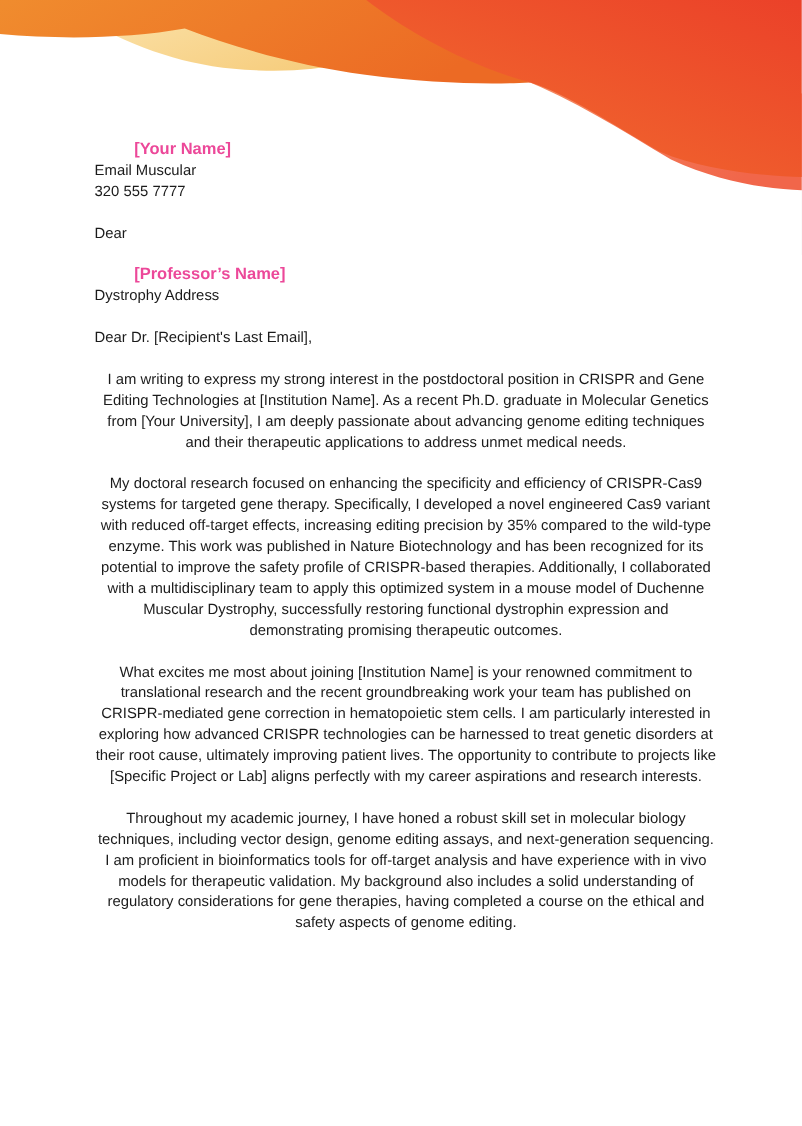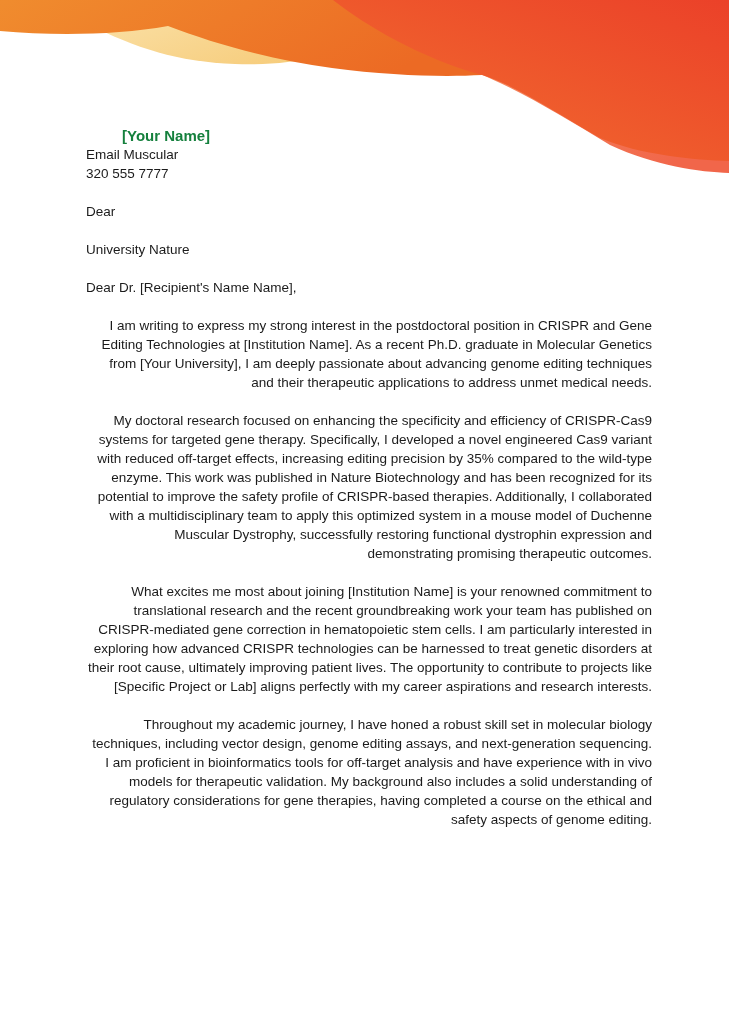--- a/index.html
+++ b/index.html
@@ -34,25 +34,25 @@
     line-height: 19px;
   }
 
   .content p { margin: 0; }
 
   .block { margin-bottom: 19px; }
 
   .bold-line {
     font-weight: 700;
     font-size: 15px;
-    color: #15803d;
+    color: #ec4899;
     padding-left: 36px;
   }
 
-  .para { text-align: right; }
+  .para { text-align: center; }
 </style>
 </head>
 <body>
 
 <div class="page">
 
   <svg class="wave" viewBox="0 0 729 200" preserveAspectRatio="none" aria-hidden="true">
     <defs>
       <linearGradient id="gCream" x1="0" y1="0" x2="1" y2="0.6">
         <stop offset="0" stop-color="#FBE3AC"></stop>
@@ -87,25 +87,26 @@
       <p class="bold-line">[Your Name]</p>
       <p>Email Muscular</p>
       <p>320 555 7777</p>
     </div>
 
     <div class="block">
       <p>Dear</p>
     </div>
 
     <div class="block">
-      <p>University Nature</p>
+      <p class="bold-line">[Professor’s Name]</p>
+      <p>Dystrophy Address</p>
     </div>
 
     <div class="block">
-      <p>Dear Dr. [Recipient's Name Name],</p>
+      <p>Dear Dr. [Recipient's Last Email],</p>
     </div>
 
     <div class="block">
       <p class="para">I am writing to express my strong interest in the postdoctoral position in CRISPR and Gene Editing Technologies at [Institution Name]. As a recent Ph.D. graduate in Molecular Genetics from [Your University], I am deeply passionate about advancing genome editing techniques and their therapeutic applications to address unmet medical needs.</p>
     </div>
 
     <div class="block">
       <p class="para">My doctoral research focused on enhancing the specificity and efficiency of CRISPR-Cas9 systems for targeted gene therapy. Specifically, I developed a novel engineered Cas9 variant with reduced off-target effects, increasing editing precision by 35% compared to the wild-type enzyme. This work was published in Nature Biotechnology and has been recognized for its potential to improve the safety profile of CRISPR-based therapies. Additionally, I collaborated with a multidisciplinary team to apply this optimized system in a mouse model of Duchenne Muscular Dystrophy, successfully restoring functional dystrophin expression and demonstrating promising therapeutic outcomes.</p>
     </div>
 

